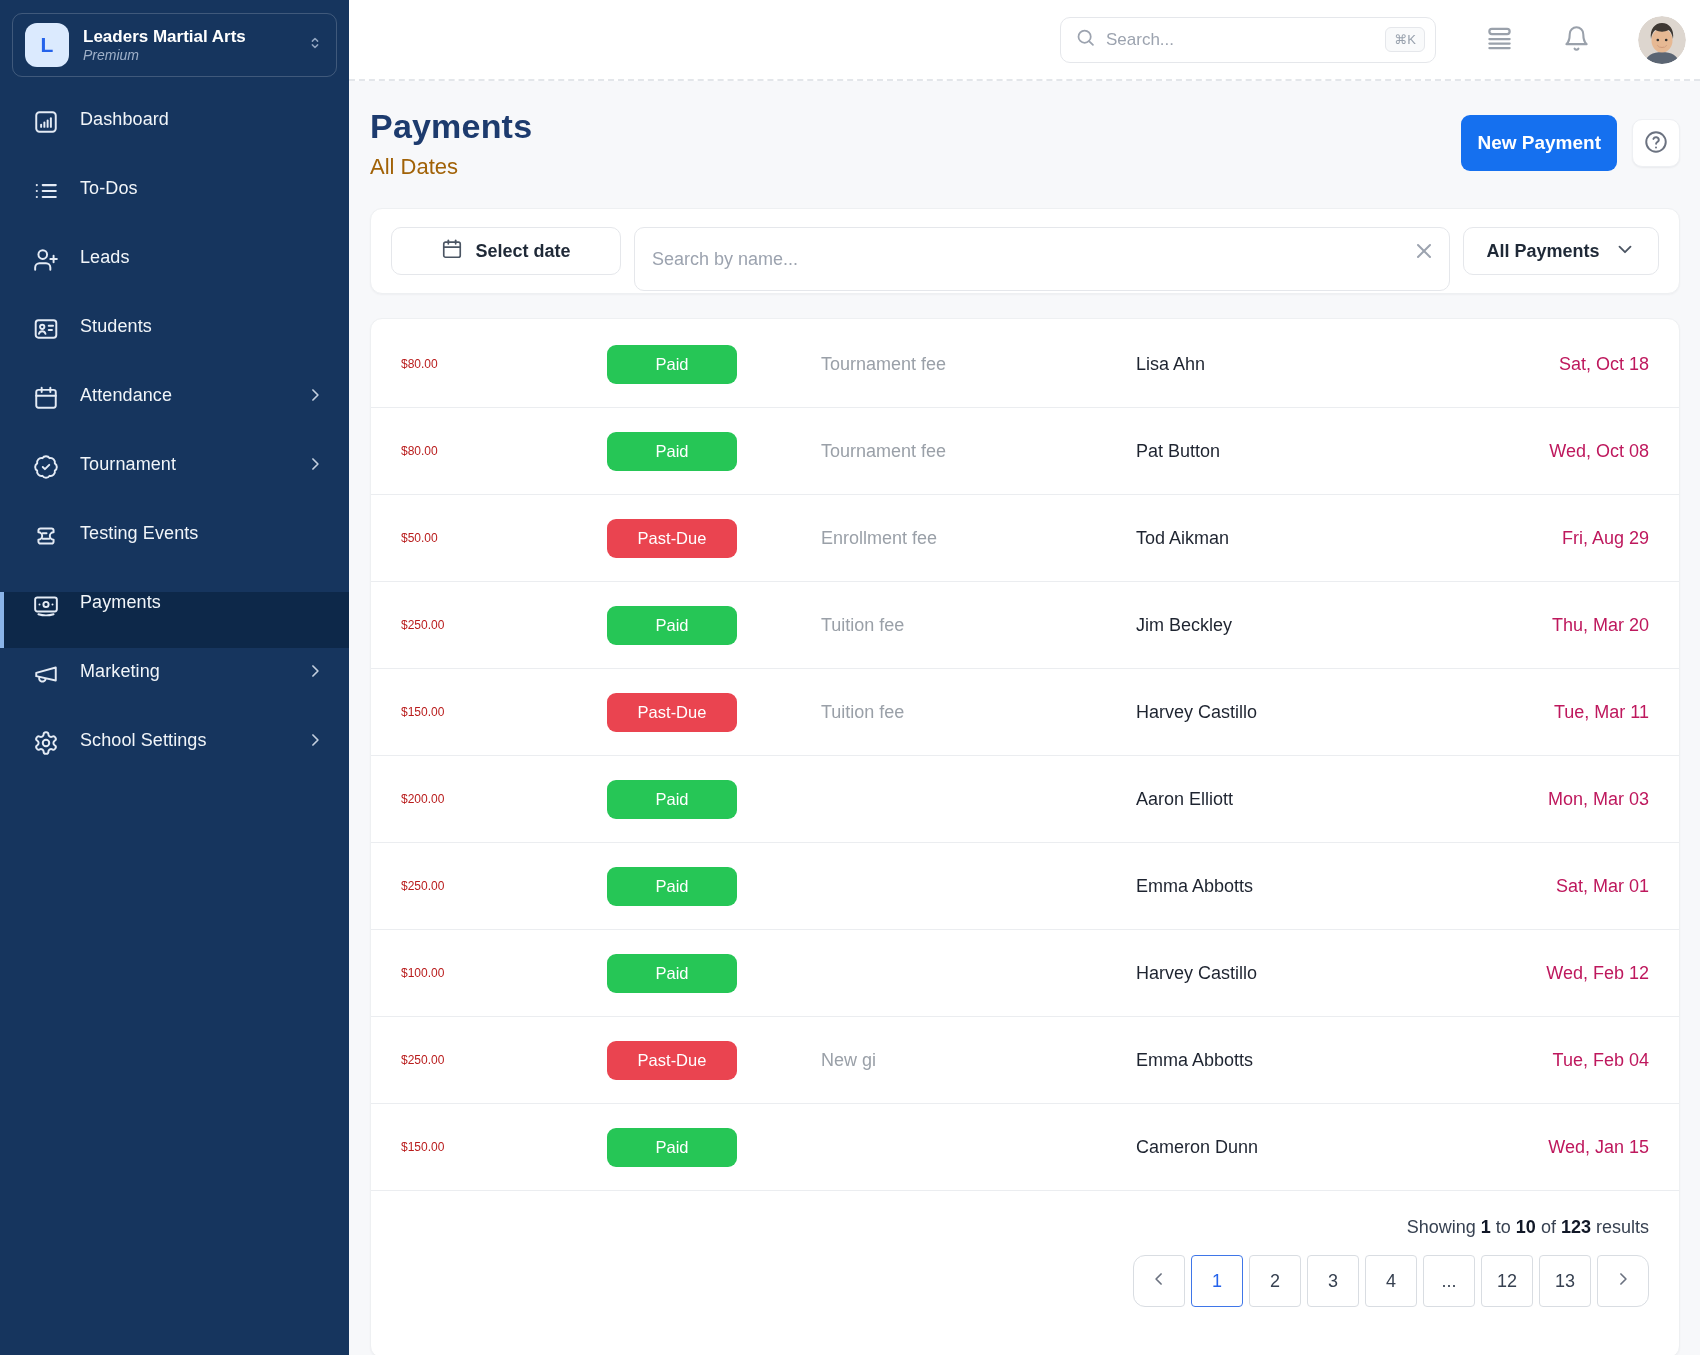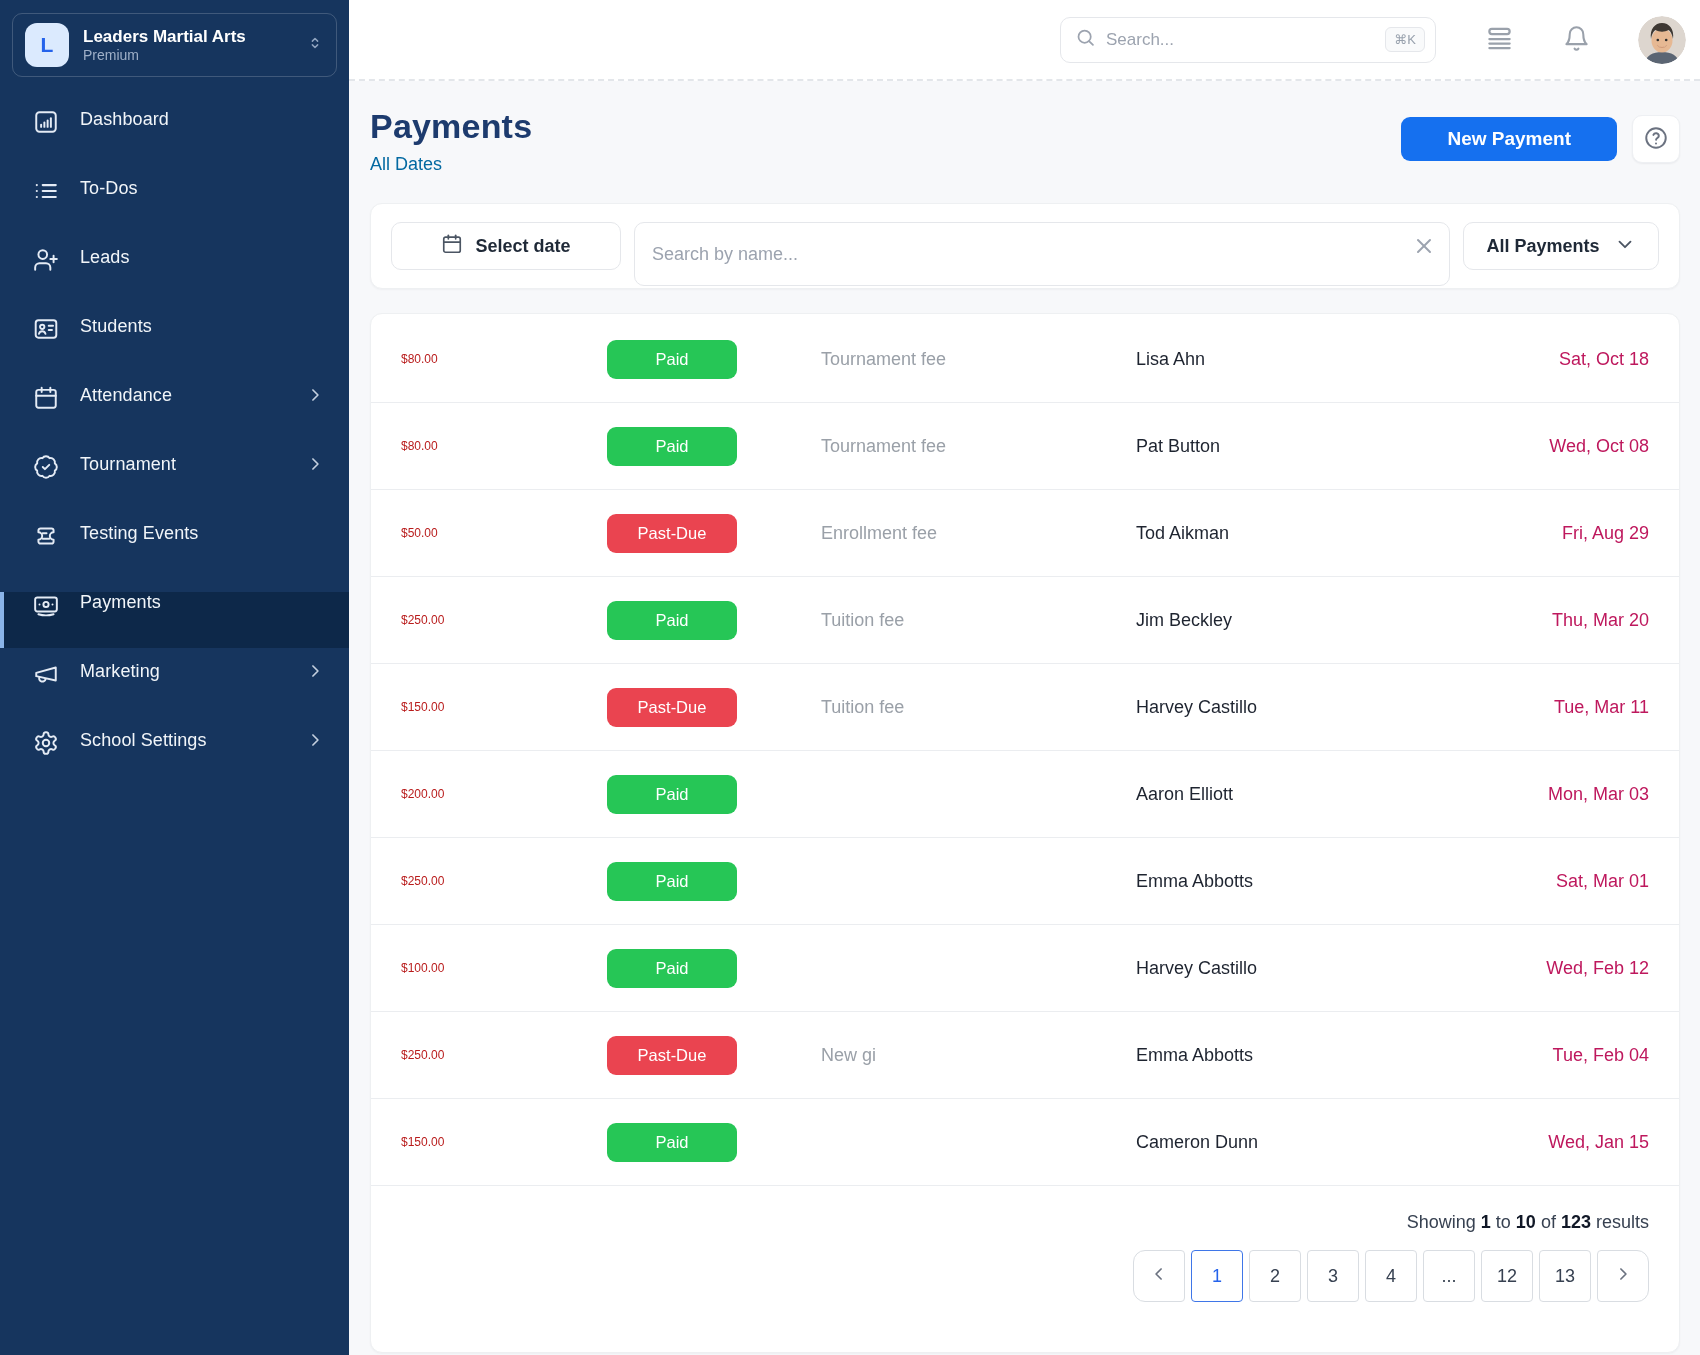--- a/index.html
+++ b/index.html
@@ -5,21 +5,21 @@
   * { margin:0; padding:0; box-sizing:border-box; }
   html,body { width:1700px; height:1355px; overflow:hidden; font-family:"Liberation Sans", sans-serif; background:#f7f8fa; }
   .app { display:flex; width:1700px; height:1355px; }
 
   
   .sidebar { width:349px; min-width:349px; height:100%; background:#16355e; color:#eef2f7; display:flex; flex-direction:column; }
   .workspace { margin:13px 12px 10px 12px; border:1px solid rgba(255,255,255,.18); border-radius:10px; height:64px; display:flex; align-items:center; padding:0 12px; gap:14px; cursor:pointer; }
   .ws-logo { width:44px; height:44px; border-radius:12px; background:#dbeafe; color:#2563eb; font-weight:700; font-size:21px; display:flex; align-items:center; justify-content:center; }
   .ws-text { flex:1; line-height:1.25; }
   .ws-name { font-size:17px; font-weight:700; color:#ffffff; }
-  .ws-plan { font-size:14px; color:#9fb0c8; }
+  .ws-plan { font-size:14px; color:#9fb0c8;font-style:italic; }
   .ws-chev { color:#8fa3bf; }
   nav { margin-top:22px; display:flex; flex-direction:column; gap:13px; }
   .nav-item { height:56px; display:flex; align-items:flex-start; gap:21px; padding-left:33px; padding-right:24px; font-size:18px; color:#f1f5f9; cursor:pointer; position:relative; }
   .nav-item .nicon { width:26px; height:26px; display:flex; align-items:center; justify-content:center; color:#e4ebf5; }
   .nav-item svg { width:26px; height:26px; }
   .nav-item .nlabel { flex:1; letter-spacing:.1px; }
   .nav-item .chev { color:#c3cfdf; }
   .nav-item .chev svg { width:20px; height:20px; }
   .nav-item.active { background:#0d2849; border-left:4px solid #8ab4e8; padding-left:29px; }
 
@@ -32,23 +32,23 @@
   .searchbox input::placeholder { color:#9ca3af; }
   .kbd { border:1px solid #e5e7eb; background:#f9fafb; border-radius:6px; font-size:13px; color:#98a1ad; padding:4px 8px; }
   .tb-icon { background:none; border:none; color:#9aa1ab; cursor:pointer; margin-left:50px; display:flex; }
   .tb-icon svg { width:27px; height:27px; }
   .avatar { width:48px; height:48px; border-radius:50%; overflow:hidden; margin-left:48px; cursor:pointer; flex:none; }
 
   .content { flex:1; padding:0 20px 0 21px; overflow:hidden; }
 
   .page-head { margin-top:26px; display:flex; align-items:flex-start; }
   .page-title { font-size:34px; font-weight:800; color:#1d3b6e; letter-spacing:.2px; }
-  .page-sub { font-size:18px; color:#0369a1; margin-top:8px; }
+  .page-sub { font-size:22px; color:#a16207; margin-top:8px; }
   .head-actions { margin-left:auto; display:flex; gap:15px; align-items:center; margin-top:8px; }
-  .btn-primary { background:#1570ef; color:#fff; border:none; border-radius:9px; height:44px; padding:0 46px; font-size:19px; font-weight:600; font-family:inherit; cursor:pointer; }
+  .btn-primary { background:#1570ef; color:#fff; border:none; border-radius:9px; height:56px; padding:0 16px; font-size:19px; font-weight:600; font-family:inherit; cursor:pointer; }
   .btn-help { width:48px; height:48px; background:#fff; border:1px solid #eef0f3; box-shadow:0 1px 2px rgba(16,24,40,.06); border-radius:10px; display:flex; align-items:center; justify-content:center; color:#6b7280; cursor:pointer; }
   .btn-help svg { width:26px; height:26px; }
 
   .card { background:#fff; border:1px solid #eef0f2; border-radius:12px; box-shadow:0 1px 2px rgba(16,24,40,.04); }
   .filter-card { margin-top:28px; height:86px; display:flex; align-items:center; padding:0 20px; gap:13px; }
   .btn-filter { height:48px; background:#fff; border:1px solid #e5e7eb; border-radius:10px; display:flex; align-items:center; justify-content:center; gap:12px; font-size:18px; font-weight:600; color:#1f2937; font-family:inherit; cursor:pointer; }
   .btn-date { min-width:230px; }
   .btn-filter svg { width:22px; height:22px; color:#4b5563; }
   .name-search { flex:1; position:relative; height:48px; }
   .name-search input { width:100%; height:64px; border:1px solid #e5e7eb; border-radius:10px; padding:0 48px 0 17px; font-size:18px; color:#374151; font-family:inherit; outline:none; }

